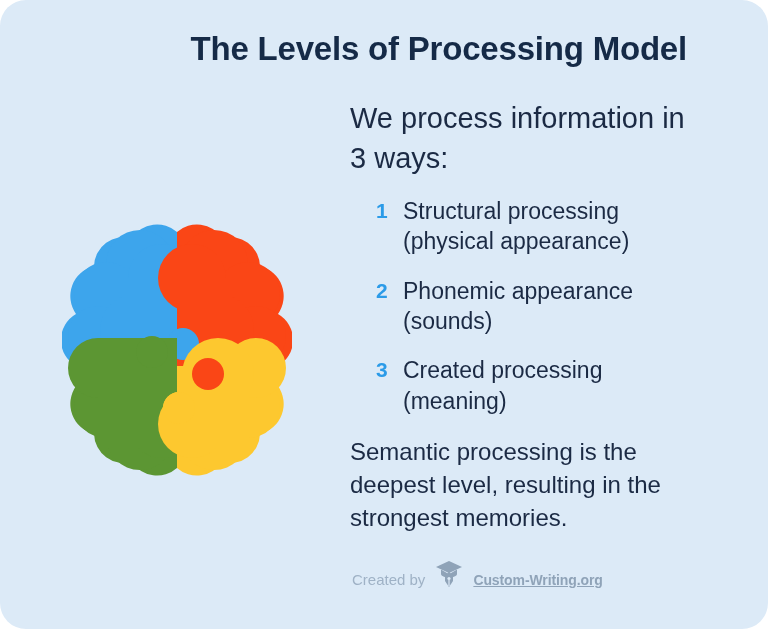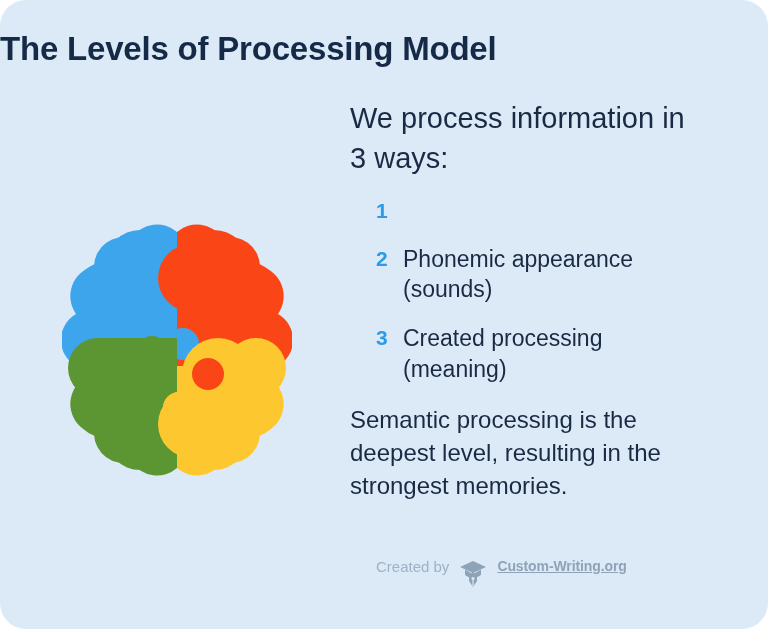--- a/index.html
+++ b/index.html
@@ -21,21 +21,21 @@
     border-radius: 26px;
     overflow: hidden;
   }
 
   
   .title {
     position: absolute;
     top: 30px;
     left: 0;
     width: 687px;
-    text-align: left;
+    text-align: right;
     font-size: 33px;
     font-weight: bold;
     color: #152a47;
     letter-spacing: -0.2px;
   }
 
   
   .illustration {
     position: absolute;
     left: 62px;
@@ -90,23 +90,22 @@
     color: #1b2a44;
     margin-top: 16px;
   }
 
   
   .footer {
     position: absolute;
     left: 352px;
     top: 558px;
     display: flex;
-    align-items: flex-start;
+    align-items: flex-end;
     gap: 9px;
-    margin-left: 24px;
   }
   .footer-created {
     font-size: 15px;
     color: #9fb2c6;
   }
   .footer-logo { width: 30px; height: 30px; display: block; }
   .footer-brand {
     font-size: 14px;
     font-weight: bold;
     color: #8fa3b8;
@@ -213,20 +212,21 @@
   </div>
 
   <div class="content">
 
     <p class="intro">We process information in 3 ways:</p>
 
     <div class="list">
 
       <div class="list-item">
         <span class="list-num">1</span>
+        <span class="list-text">Structural processing (physical appearance)</span>
       </div>
 
       <div class="list-item">
         <span class="list-num">2</span>
         <span class="list-text">Phonemic appearance (sounds)</span>
       </div>
 
       <div class="list-item">
         <span class="list-num">3</span>
         <span class="list-text">Created processing (meaning)</span>

